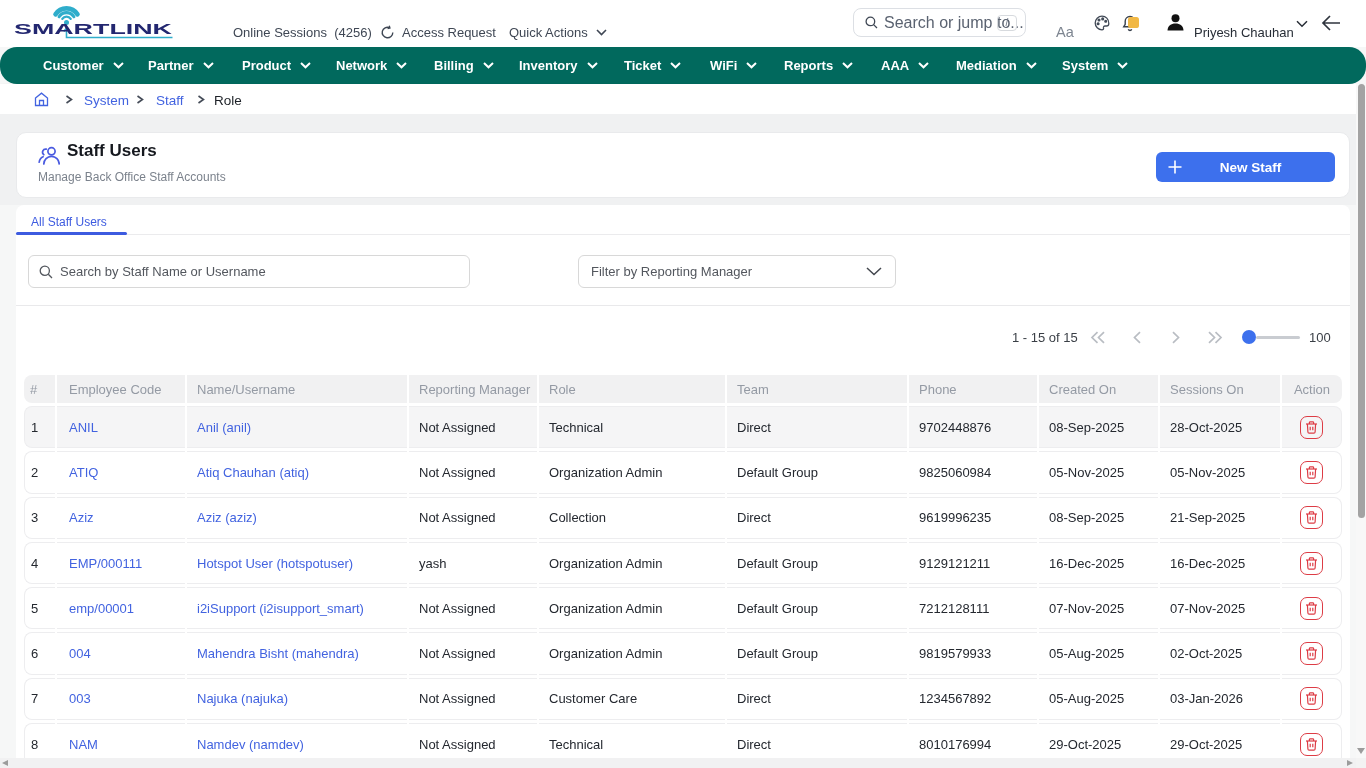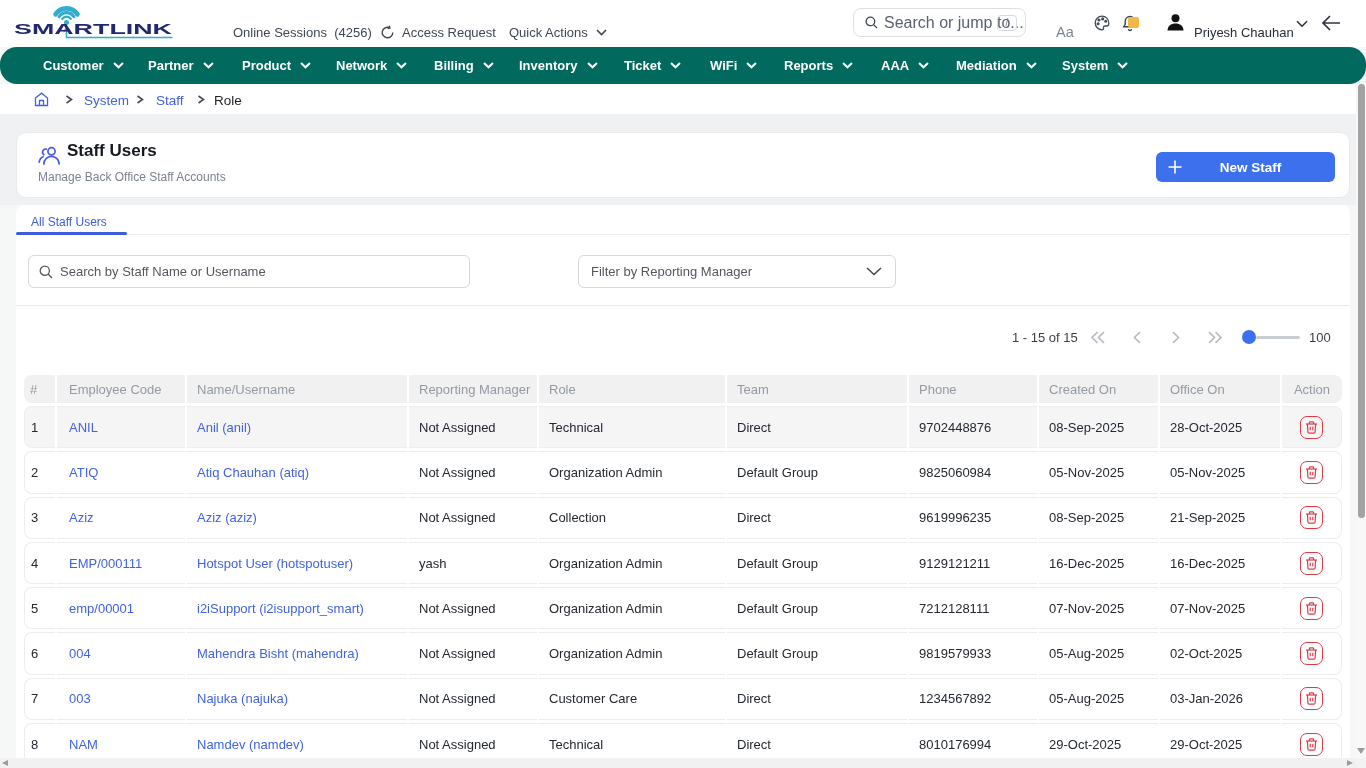--- a/index.html
+++ b/index.html
@@ -243,21 +243,21 @@
     <tbody>
         <tr>
           <th>#</th>
           <th>Employee Code</th>
           <th>Name/Username</th>
           <th>Reporting Manager</th>
           <th>Role</th>
           <th>Team</th>
           <th>Phone</th>
           <th>Created On</th>
-          <th>Office On</th>
+          <th>Sessions On</th>
           <th class="act">Action</th>
         </tr>
     <tr class="hl">
           <td>1</td>
           <td class="link">ANIL</td>
           <td class="link">Anil (anil)</td>
           <td>Not Assigned</td>
           <td>Technical</td>
           <td>Direct</td>
           <td>9702448876</td>

